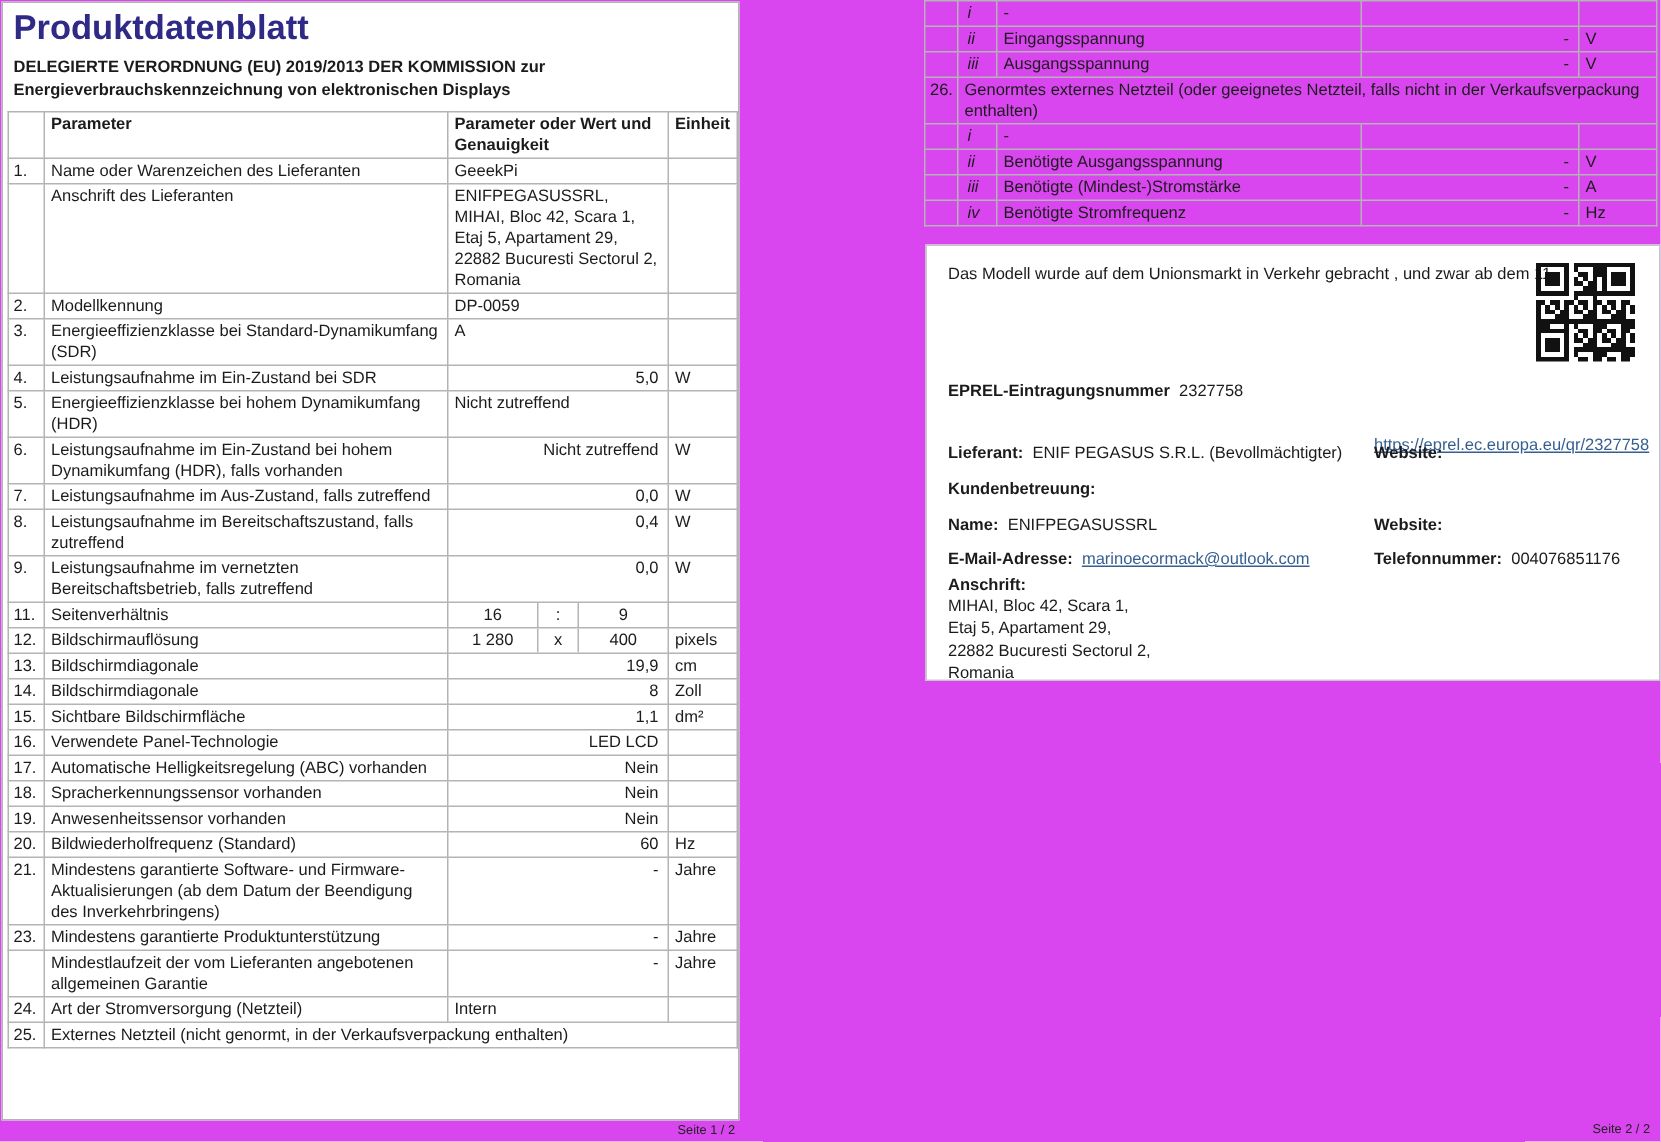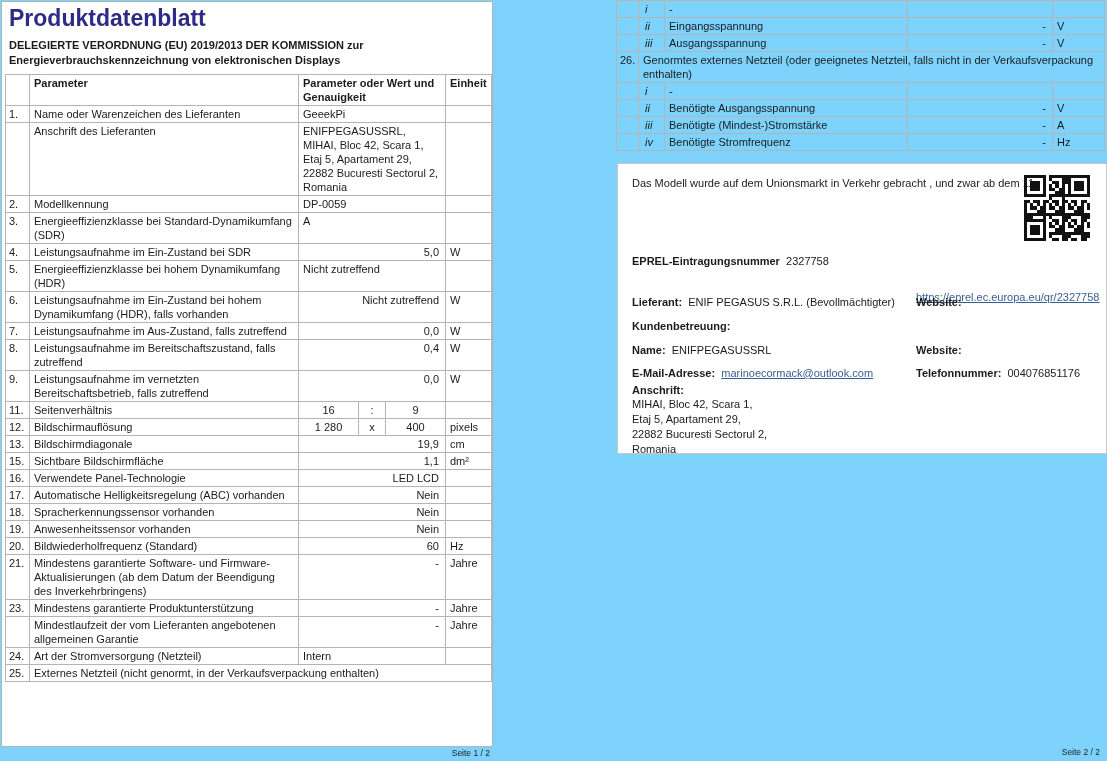--- a/index.html
+++ b/index.html
@@ -1,17 +1,17 @@
 <!DOCTYPE html>
 <html><head>
 <meta charset="utf-8">
 <style>
   html,body{margin:0;padding:0;background:#ffffff;width:1107px;height:761px;overflow:hidden;
     font-family:"Liberation Sans",sans-serif;color:#1b1b1b;}
-  .stage{position:relative;width:1107px;height:761px;background:#7dd3fc;}
+  .stage{position:relative;width:1107px;height:761px;background:#d946ef;}
 
   
   .page1{position:absolute;left:1px;top:1px;width:490px;height:744px;border:1px solid #b4b4b4;
     background:#fff;overflow:hidden;}
   .doc-title{margin:3px 0 0 7px;font-size:23px;font-weight:bold;color:#2e2a86;letter-spacing:0;}
   .doc-subtitle{margin:6px 0 0 7px;font-size:11px;line-height:15px;color:#1b1b1b;font-weight:bold;}
 
   table{border-collapse:collapse;table-layout:fixed;}
   .t1{margin:6px 0 0 3px;width:486px;}
   .t2{position:absolute;left:616px;top:0;width:489px;}
@@ -154,20 +154,26 @@
                 <span class="s3">400</span>
               </div>
             </td>
             <td>pixels</td>
           </tr>
           <tr>
             <td class="num">13.</td>
             <td>Bildschirmdiagonale</td>
             <td class="val r">19,9</td>
             <td>cm</td>
+          </tr>
+          <tr>
+            <td class="num">14.</td>
+            <td>Bildschirmdiagonale</td>
+            <td class="val r">8</td>
+            <td>Zoll</td>
           </tr>
           <tr>
             <td class="num">15.</td>
             <td>Sichtbare Bildschirmfläche</td>
             <td class="val r">1,1</td>
             <td>dm²</td>
           </tr>
           <tr>
             <td class="num">16.</td>
             <td>Verwendete Panel-Technologie</td>

